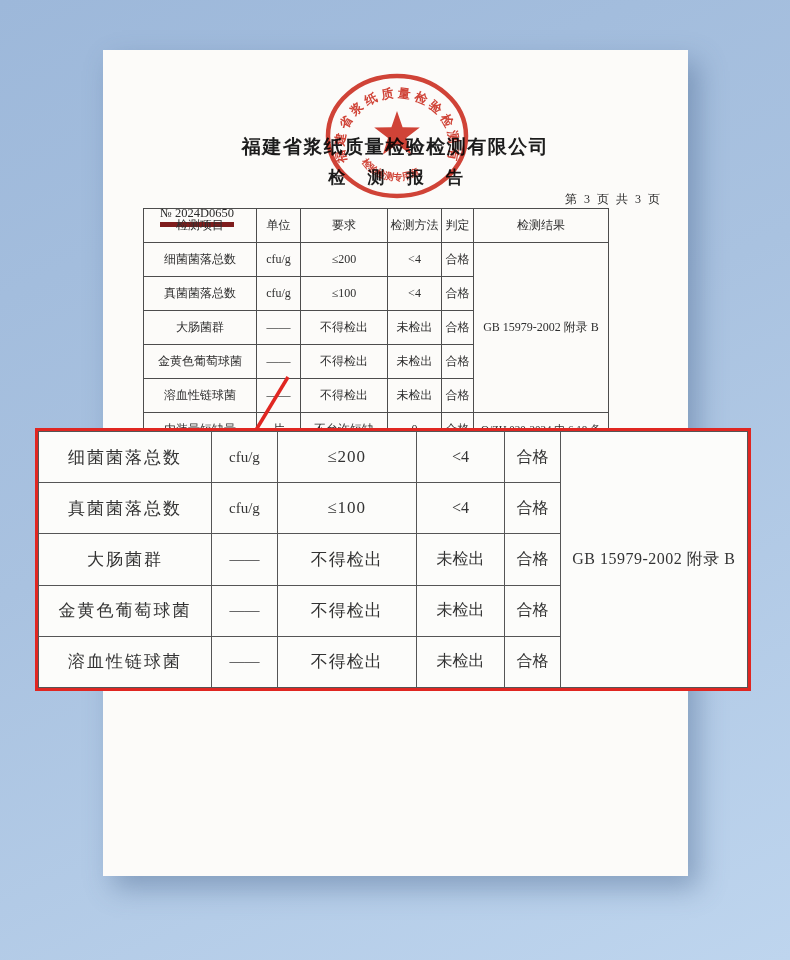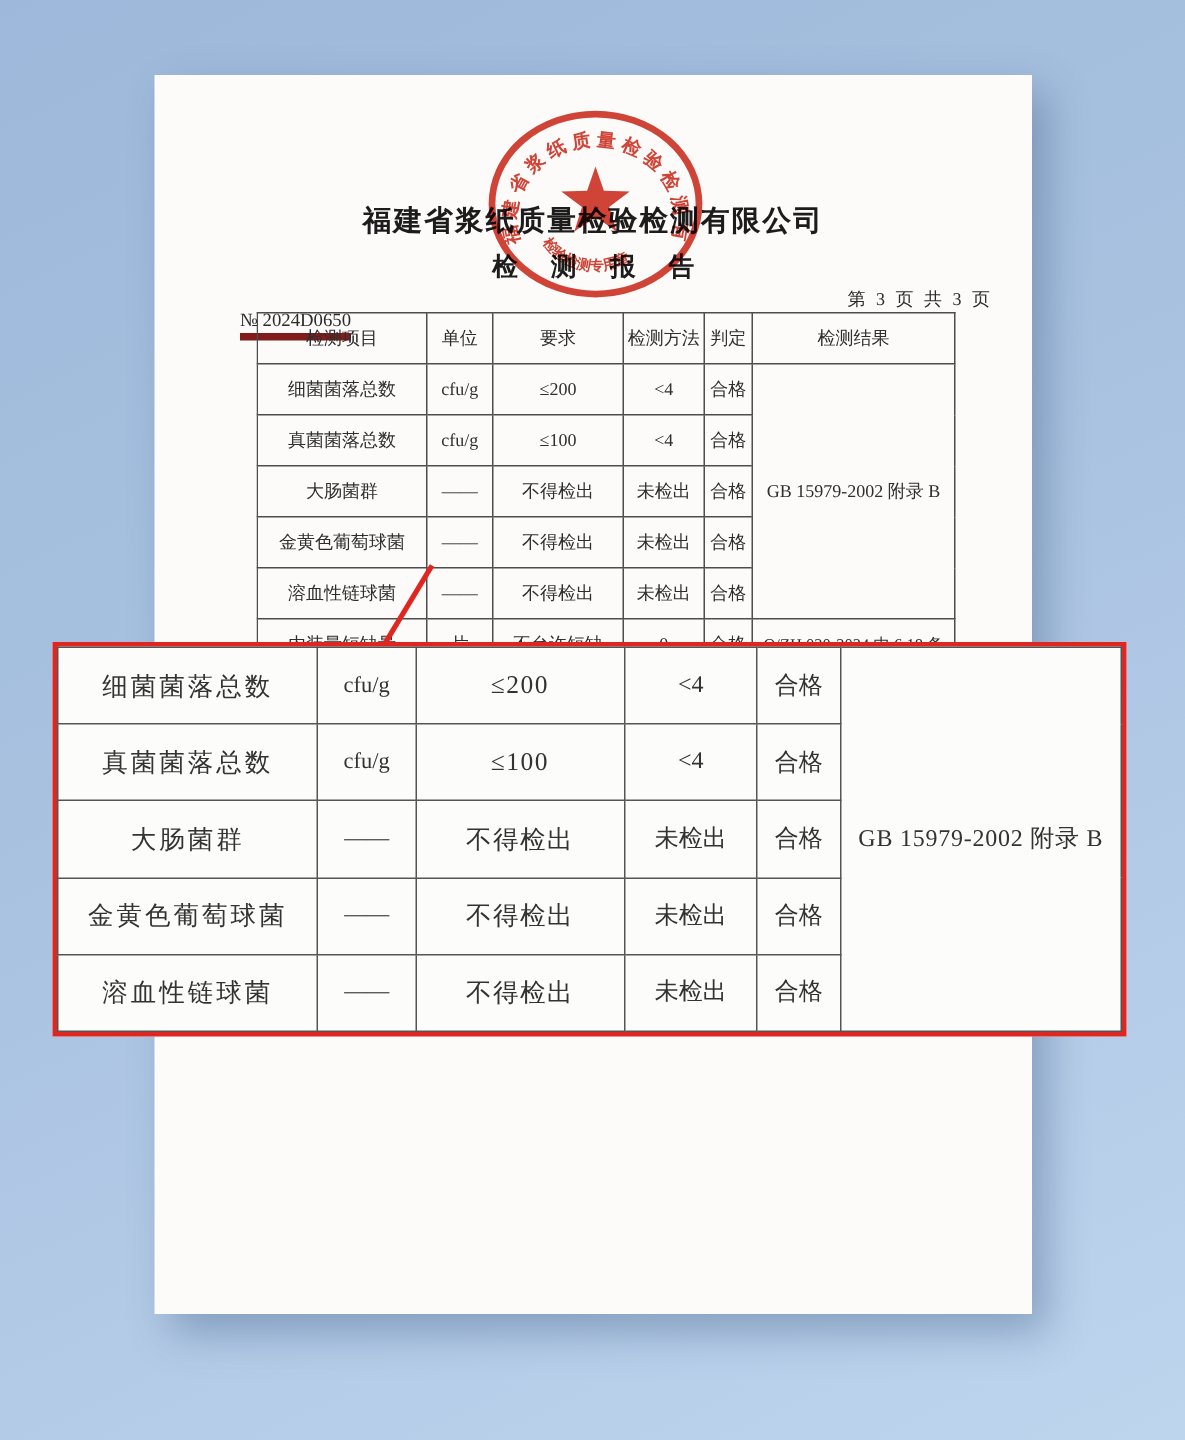--- a/index.html
+++ b/index.html
@@ -19,21 +19,21 @@
   .stamp{position:absolute;left:219px;top:22px;width:150px;height:136px;
     mix-blend-mode:multiply;opacity:.92;z-index:3;}
   .title{position:absolute;left:0;top:84px;width:100%;text-align:center;
     font-size:19px;font-weight:600;letter-spacing:1.5px;color:#1c1c1c;z-index:2;}
   .subtitle{position:absolute;left:0;top:116px;width:100%;text-align:center;
     font-size:17px;font-weight:600;letter-spacing:9px;text-indent:9px;color:#1c1c1c;z-index:2;}
   .report-no{position:absolute;left:57px;top:138px;font-size:12.5px;
     border-bottom:5px solid #7f1d1d;padding-bottom:1px;margin-top:18px;}
   .page-indicator{position:absolute;right:26px;top:141px;font-size:12px;letter-spacing:2px;}
   
-  .table-clip{position:absolute;left:68px;top:158px;width:467px;height:222px;overflow:hidden;}
+  .table-clip{position:absolute;left:40px;top:158px;width:467px;height:222px;overflow:hidden;}
   table{border-collapse:collapse;table-layout:fixed;}
   .report-table{width:465px;}
   .report-table td{
     border:1px solid #4d4d4d;text-align:center;vertical-align:middle;
     font-size:12px;padding:0;overflow:hidden;white-space:nowrap;color:#2e2e2e;
   }
   .report-table tr{height:34px;}
   .report-table tr.hdr{height:34px;}
   
   .leader{position:absolute;left:0;top:0;width:790px;height:960px;

